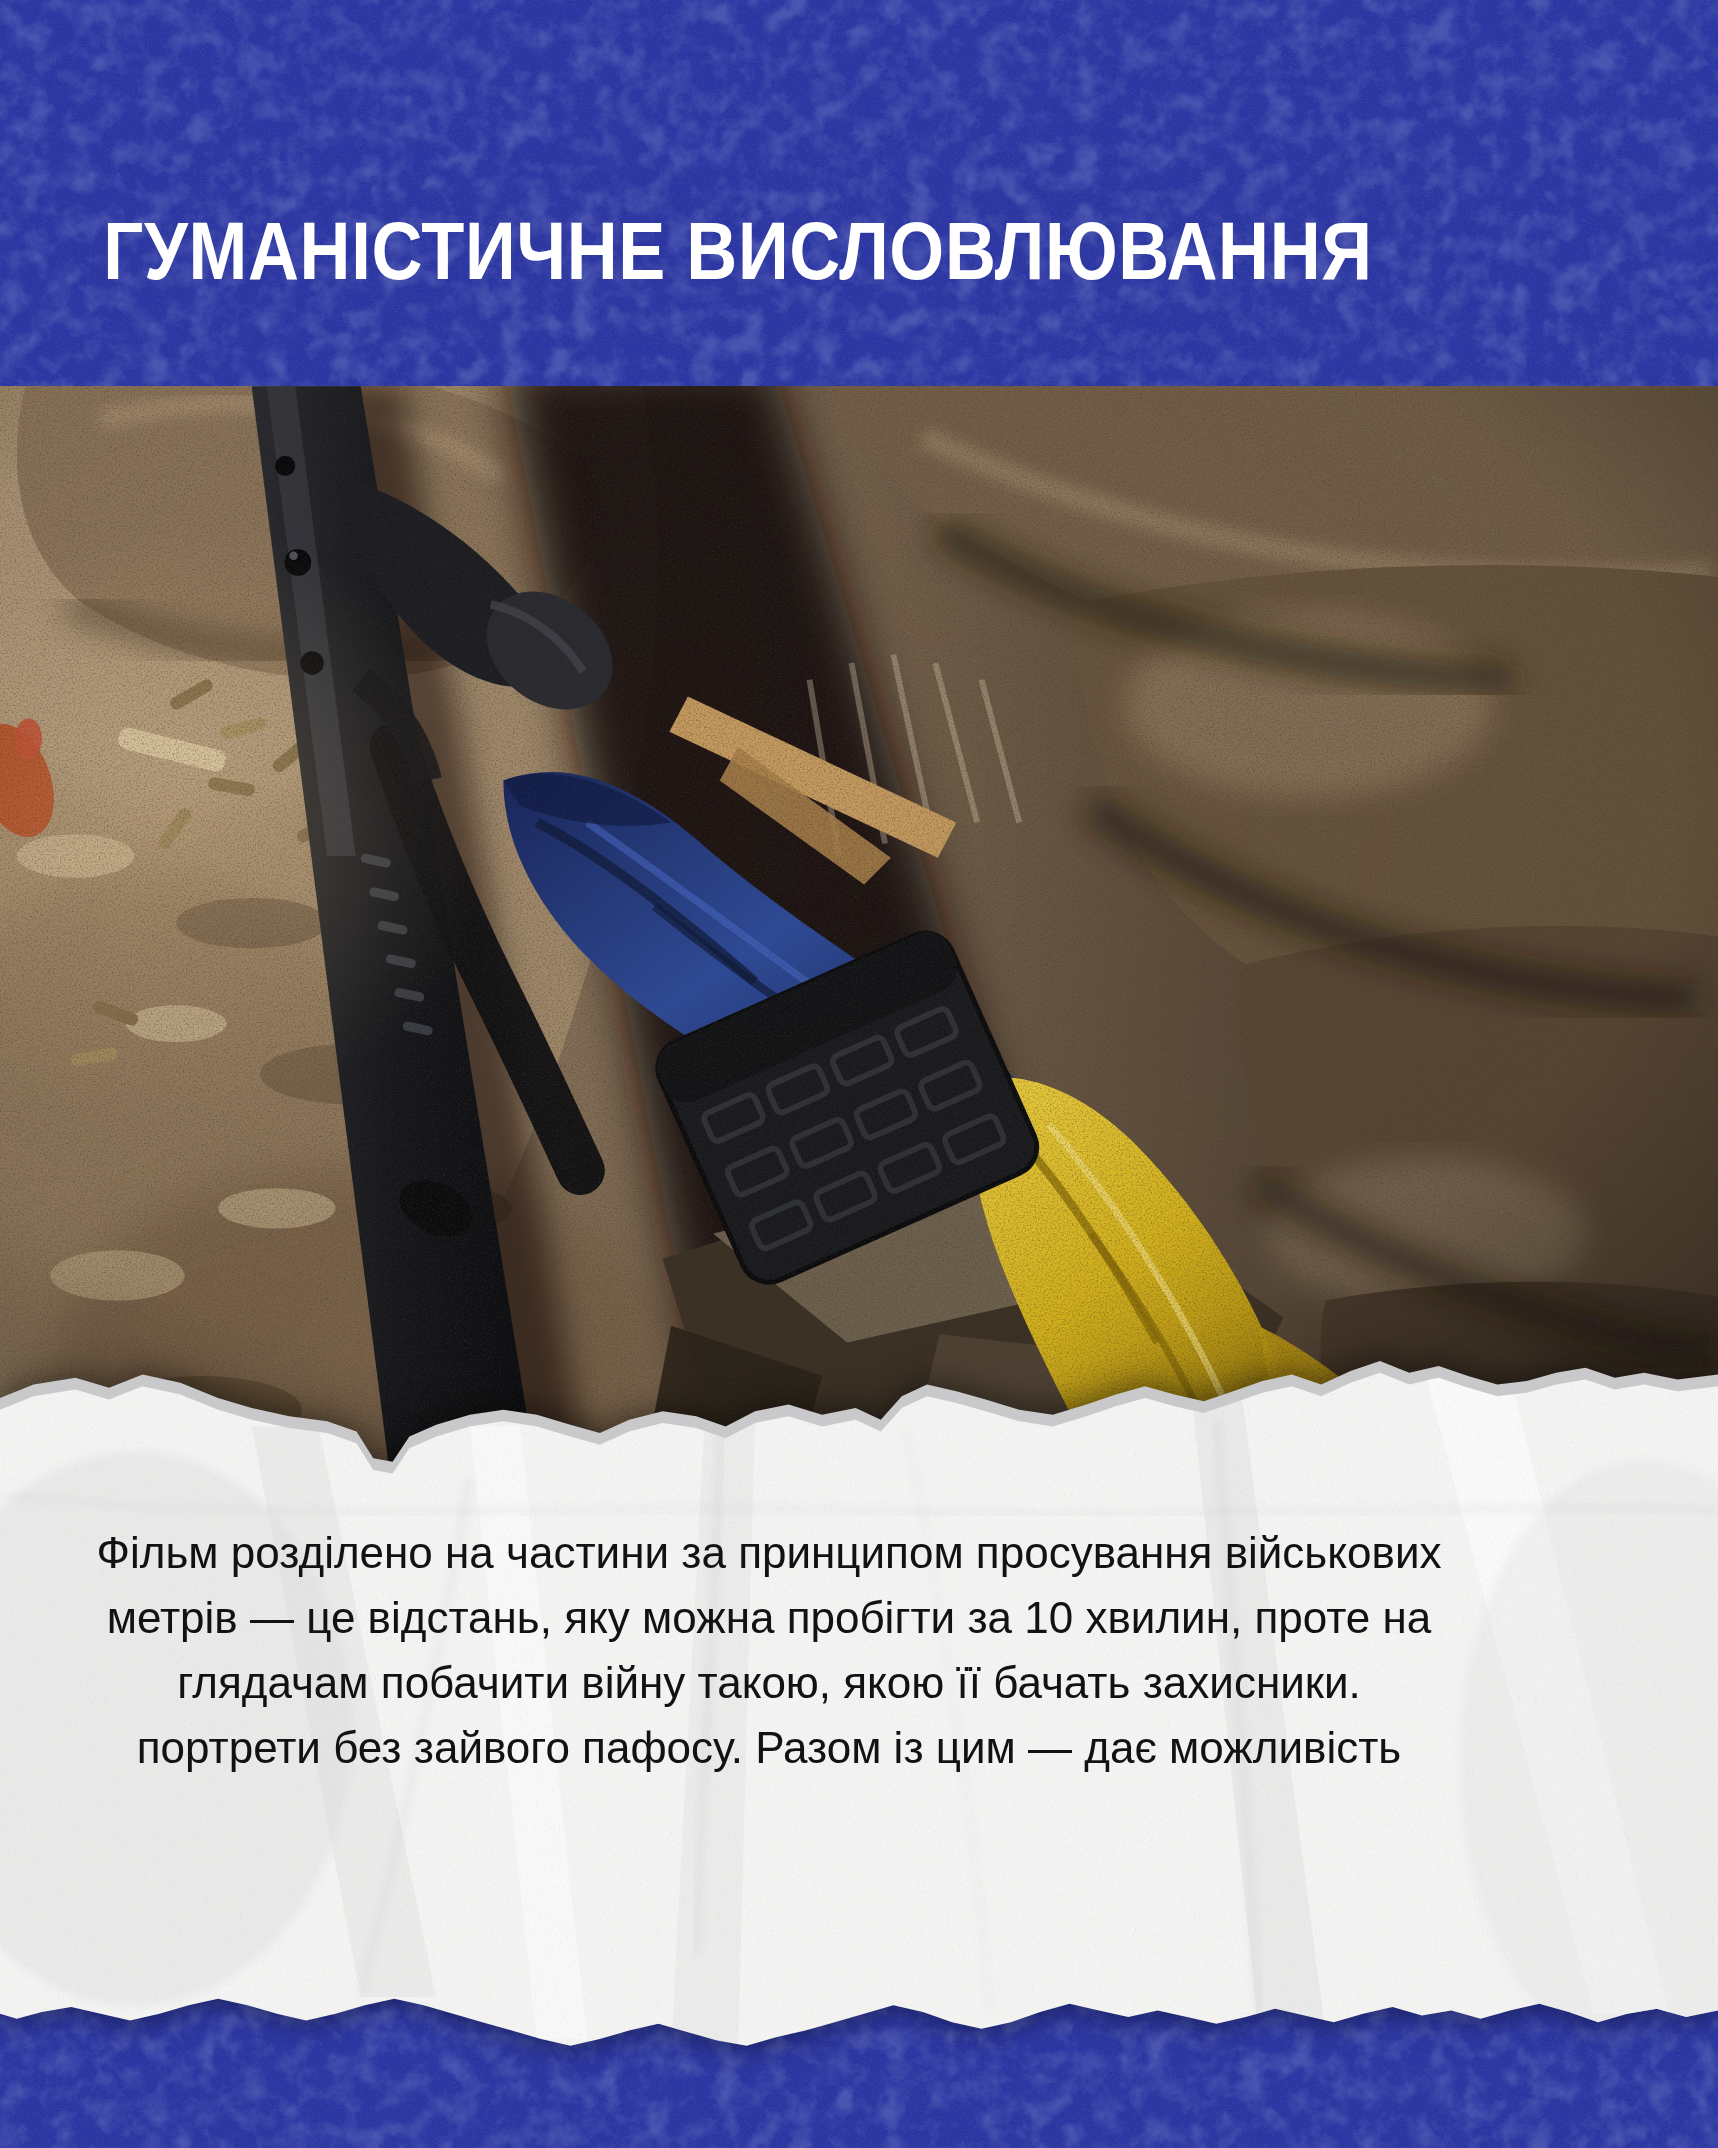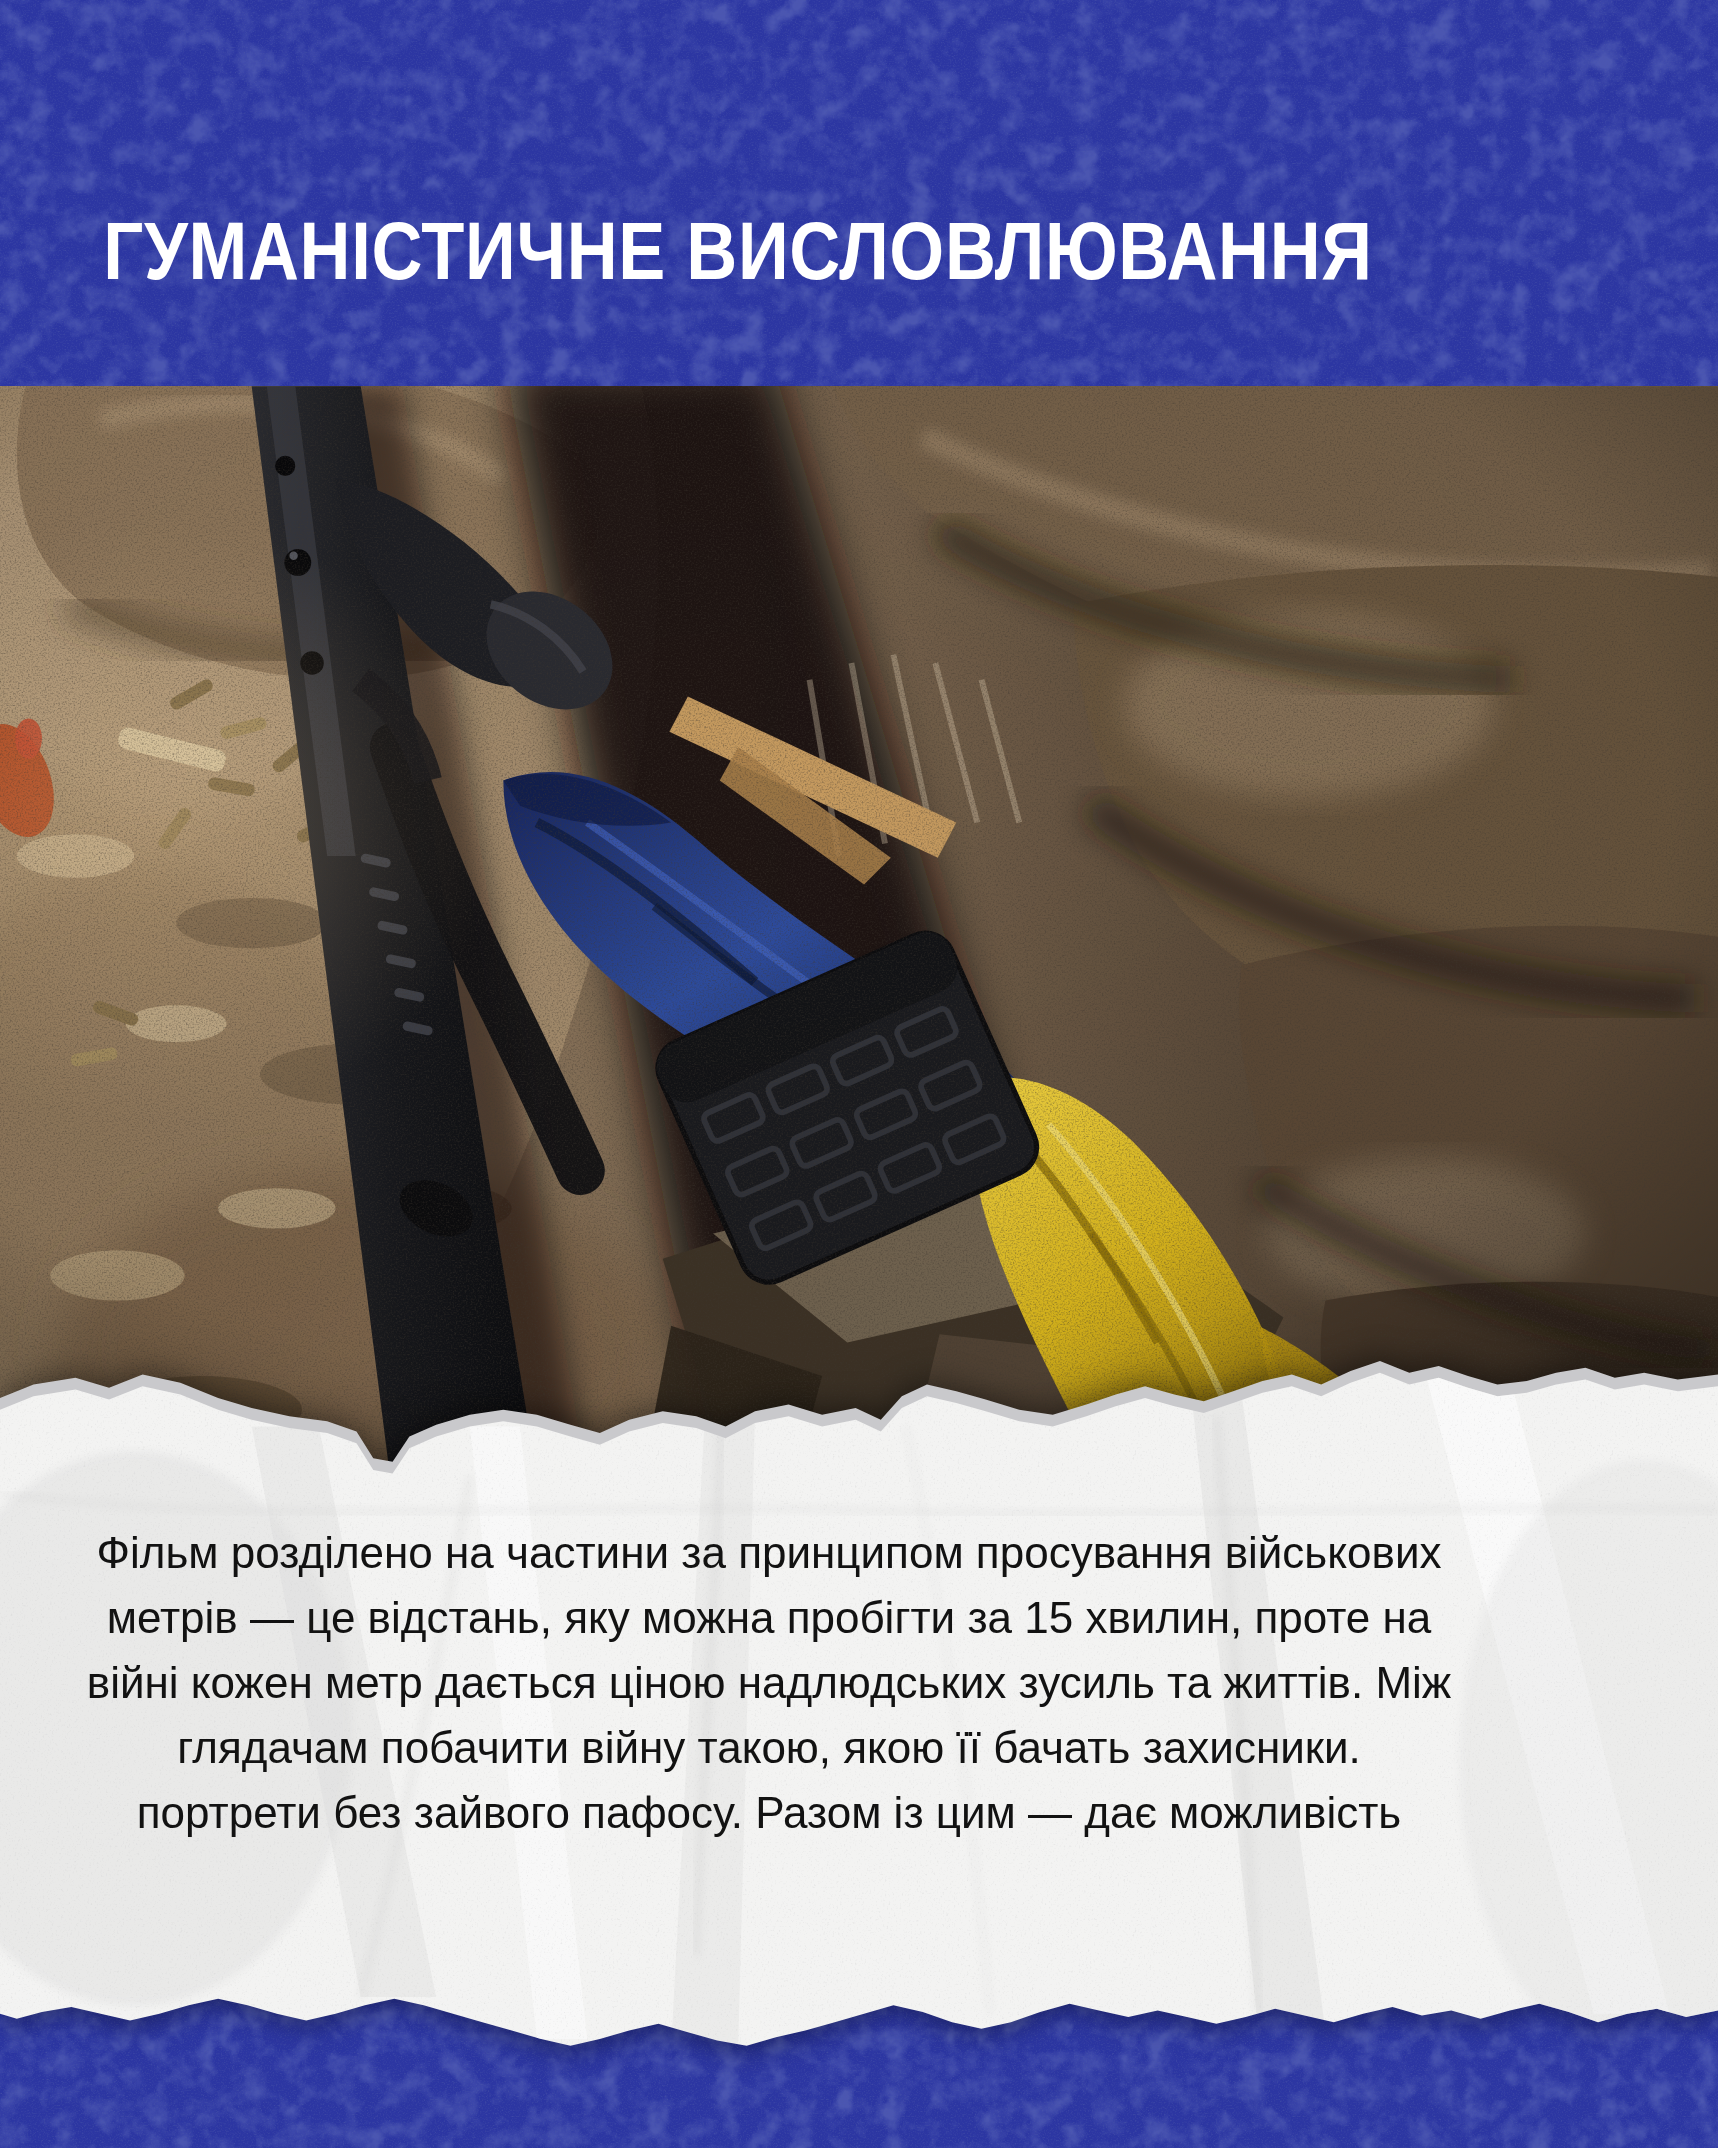--- a/index.html
+++ b/index.html
@@ -258,20 +258,19 @@
       <path d="M1450,1690 C1470,1950 1490,2200 1500,2400" stroke="#c4c4c4" stroke-width="4" fill="none" opacity="0.5" filter="url(#creaseBlur)"></path>
       <path d="M560,1760 C520,2000 470,2220 430,2380 " stroke="#c9c9c9" stroke-width="4" fill="none" opacity="0.45" filter="url(#creaseBlur)"></path>
       <path d="M1080,1700 C1120,1900 1160,2150 1180,2400" stroke="#d2d2d2" stroke-width="3" fill="none" opacity="0.4" filter="url(#creaseBlur)"></path>
       <path d="M0,1780 C300,1820 700,1790 1024,1800 C1400,1812 1800,1790 2048,1800" stroke="#cccccc" stroke-width="5" fill="none" opacity="0.35" filter="url(#creaseBlur)"></path>
       <rect x="0" y="1600" width="2048" height="880" filter="url(#paperGrain)" opacity="0.45"></rect>
     </g>
   </svg>
 
   <div class="caption">
     <div class="line">Фільм розділено на частини за принципом просування військових</div>
-    <div class="line">метрів — це відстань, яку можна пробігти за 15 хвилин, проте на</div>
-    <div class="line">війні кожен метр дається ціною надлюдських зусиль та життів. Між</div>
+    <div class="line">метрів — це відстань, яку можна пробігти за 10 хвилин, проте на</div>
     <div class="line">глядачам побачити війну такою, якою її бачать захисники.</div>
     <div class="line">портрети без зайвого пафосу. Разом із цим — дає можливість</div>
   </div>
 
 </div>
 
 
 </body></html>

